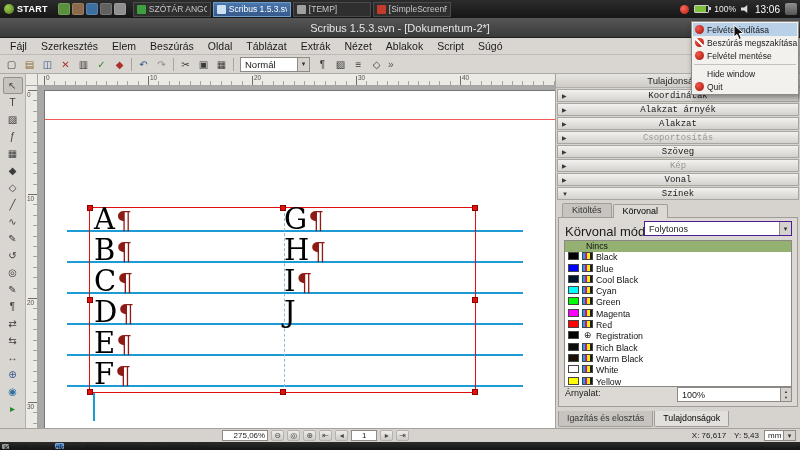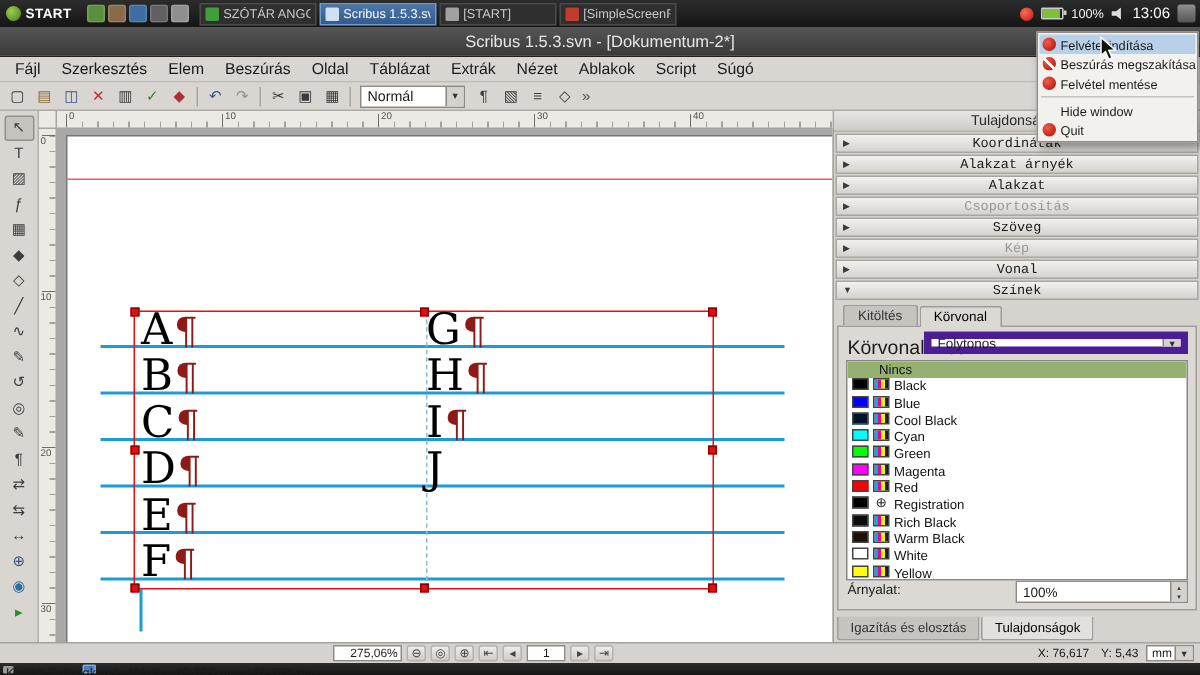--- a/index.html
+++ b/index.html
@@ -102,21 +102,21 @@
     display:flex;align-items:center;position:relative;font-size:9px;}
   .section .arr{position:absolute;left:4px;font-size:6px;color:#3a3a3a;}
   .section .slbl{margin:0 auto;font-family:Liberation Mono, monospace;}
   .section.disabled .slbl{color:#9b9893;}
   .ctabs{position:absolute;left:6px;top:129px;display:flex;z-index:2;}
   .ctab{font-size:9px;padding:1px 9px 2px;border:1px solid #a09d98;border-bottom:none;background:#c7c4bf;
     color:#333;border-radius:2px 2px 0 0;margin-right:1px;}
   .ctab.active{background:#dcd9d4;color:#000;position:relative;top:1px;}
   .ctab-area{position:absolute;left:2px;right:2px;top:143px;bottom:21px;border:1px solid #a09d98;background:#dcd9d4;}
   .mode-label{position:absolute;left:6px;top:6px;font-size:13px;}
-  .mode-combo{position:absolute;right:5px;top:3px;width:176px;height:15px;background:#fff;border:5px solid #4c1d95;
+  .mode-combo{position:absolute;right:5px;top:3px;width:148px;height:15px;background:#fff;border:1px solid #4c1d95;
     display:flex;align-items:center;font-size:9px;padding-left:4px;}
   .color-list{position:absolute;left:5px;right:5px;top:22px;height:147px;background:#fff;border:1px solid #8a8784;overflow:hidden;}
   .color-row{height:11.3px;display:flex;padding-left:3px;font-size:8.8px;color:#111;gap:3px;}
   .color-row.none{padding-left:21px;}
   .color-row.selected{background:#94b171;}
   .swatch{width:11px;height:8px;border:1px solid #444;flex:0 0 11px;}
   .cmyk{width:11px;height:8px;border:1px solid #444;flex:0 0 11px;
     background:linear-gradient(to right,#00aeef 0 25%,#ec008c 25% 50%,#fff200 50% 75%,#1a1a1a 75% 100%);}
   .regicon{width:11px;font-size:9px;line-height:9px;color:#222;text-align:center;flex:0 0 11px;}
   .cname{white-space:nowrap;}
@@ -184,21 +184,21 @@
         <div class="task">
           <div class="task-icon" style="background: rgb(63, 159, 63);"></div>
           <div class="task-label">SZÓTÁR ANGOL-...</div>
         </div>
         <div class="task active">
           <div class="task-icon" style="background: rgb(207, 224, 242);"></div>
           <div class="task-label">Scribus 1.5.3.sv...</div>
         </div>
         <div class="task">
           <div class="task-icon" style="background: rgb(160, 160, 160);"></div>
-          <div class="task-label">[START]</div>
+          <div class="task-label">[TEMP]</div>
         </div>
         <div class="task">
           <div class="task-icon" style="background: rgb(194, 59, 43);"></div>
           <div class="task-label">[SimpleScreenR...</div>
         </div>
       </div>
     <div class="tray">
       <span class="tray-record"></span>
       <span class="battery"></span>
       <span class="battery-label">100%</span>

